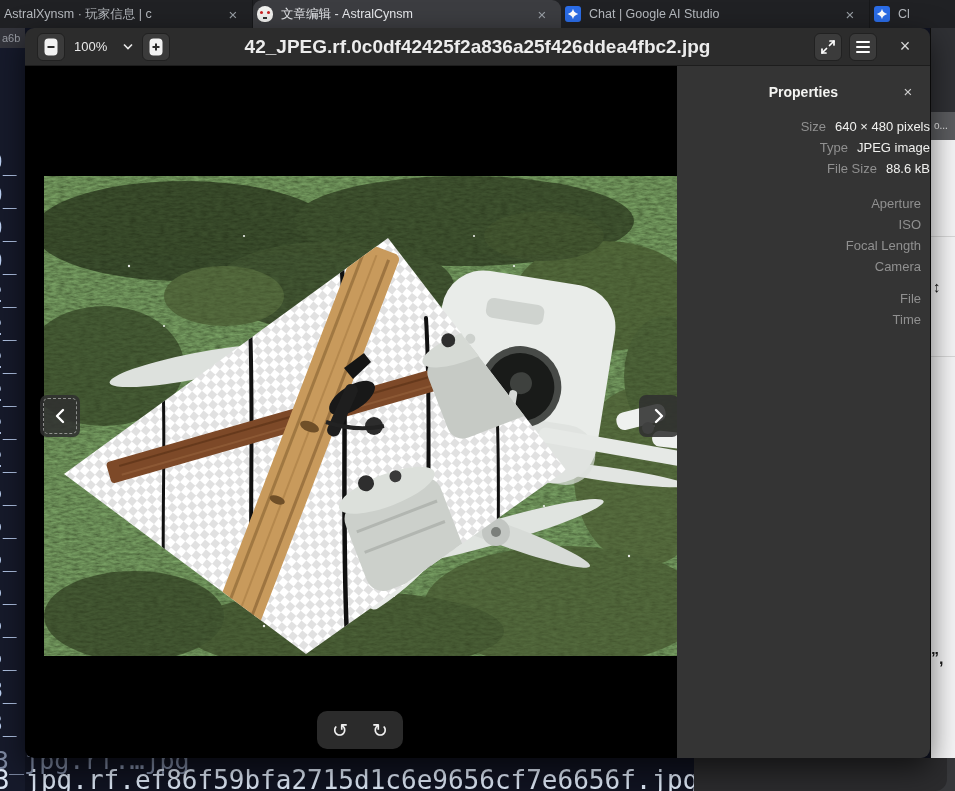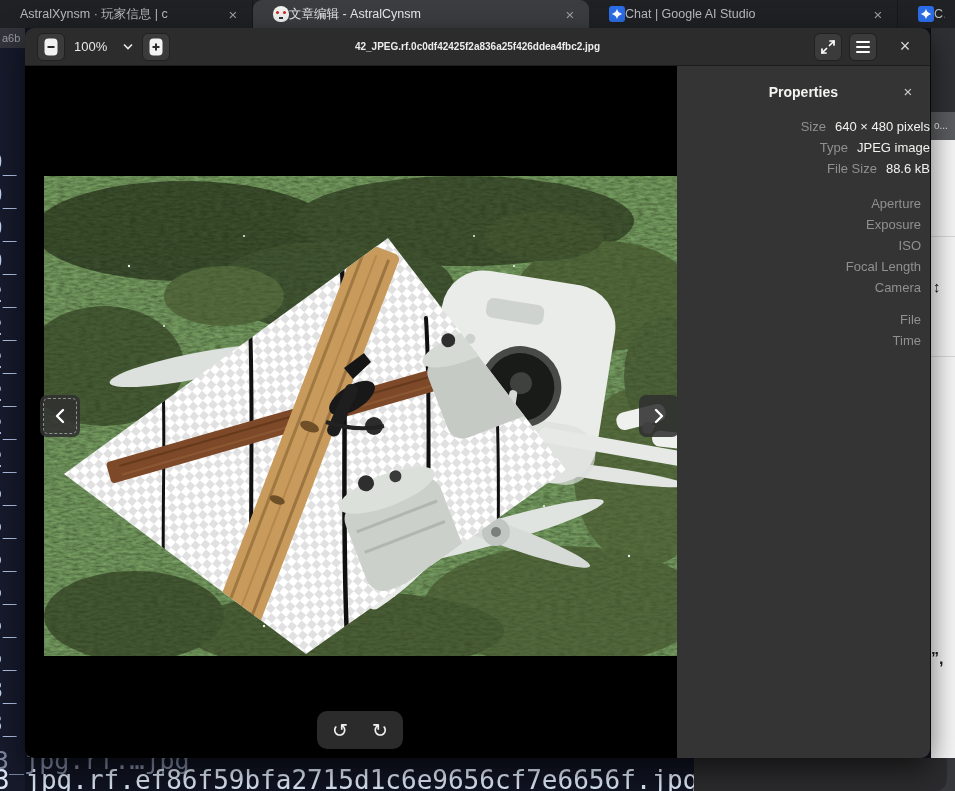--- a/index.html
+++ b/index.html
@@ -3,30 +3,30 @@
 <meta charset="utf-8">
 <style>
   * { margin:0; padding:0; box-sizing:border-box; }
   html,body { width:955px; height:791px; overflow:hidden; background:#101321;
     font-family:"Liberation Sans","DejaVu Sans",sans-serif; }
   .abs { position:absolute; }
 
   
   .tabbar { left:0; top:0; width:955px; height:28px; background:#202124;
     display:flex; align-items:stretch; z-index:3; }
-  .tab { display:flex; align-items:center; padding:0 10px 0 20px;
+  .tab { display:flex; align-items:center; gap:8px; padding:0 10px 0 4px;
     color:#b7bbc0; font-size:12.5px; white-space:nowrap; overflow:hidden;
     border-right:1px solid #17181a; }
   .tab .t-title { overflow:hidden; text-overflow:ellipsis; flex:1; }
   .tab .t-close { color:#9aa0a6; font-size:15px; width:18px; text-align:center;
     flex:0 0 auto; }
   .tab.active { background:#3c3d41; color:#e8eaed; border-radius:9px 9px 0 0;
     border-right:none; }
   .tab1 { width:253px; }
-  .tab2 { width:336px; }
+  .tab2 { width:308px; }
   .tab3 { width:309px; }
   .tab4 { flex:1; border-right:none; }
   .fav { width:16px; height:16px; flex:0 0 auto; border-radius:3px;
     position:relative; }
   .fav.skull { background:#f2f2f0; border-radius:50% 50% 45% 45%; }
   .fav.skull::before { content:""; position:absolute; left:3px; top:5px;
     width:3px; height:3px; border-radius:50%; background:#c22;
     box-shadow:7px 0 0 #c22; }
   .fav.skull::after { content:""; position:absolute; left:6px; top:11px;
     width:4px; height:2px; background:#333; }
@@ -71,21 +71,21 @@
     background:#2b2b2d; border-radius:0 0 12px 0; z-index:2; }
 
   
   .viewer { left:25px; top:28px; width:905px; height:730px; z-index:10;
     border-radius:9px; overflow:hidden;
     box-shadow:0 10px 30px rgba(0,0,0,0.6); }
   .headerbar { position:relative; height:38px; background:#2c2c2c;
     border-bottom:1px solid #1d1d1d; display:flex; align-items:center;
     padding:0 12px; }
   .hb-title { position:absolute; left:120px; right:120px; text-align:center;
-    color:#ececec; font-size:10px; font-weight:bold; white-space:nowrap;
+    color:#ececec; font-size:19px; font-weight:bold; white-space:nowrap;
     overflow:hidden; text-overflow:ellipsis; pointer-events:none; }
   .hb-btn { width:28px; height:28px; background:#3b3b3b;
     border:1px solid #212121; border-radius:6px; display:flex;
     align-items:center; justify-content:center; flex:0 0 auto; }
   .zoom-level { display:flex; align-items:center; gap:16px; color:#e8e8e8;
     font-size:13px; padding:0 9px; height:28px; }
   .hb-right { margin-left:auto; display:flex; align-items:center; gap:7px; }
   .hb-close { width:26px; height:28px; display:flex; align-items:center;
     justify-content:center; color:#d9d9d9; font-size:18px; margin-left:8px; }
 
@@ -410,23 +410,20 @@
           <div class="plabel">File Size</div>
           <div class="pvalue">88.6 kB</div>
         </div>
 
         <div class="pgap1"></div>
 
         <div class="prow">
           <div class="plabel">Aperture</div>
         </div>
         <div class="prow">
-          <div class="plabel">Exposure</div>
-        </div>
-        <div class="prow">
           <div class="plabel">ISO</div>
         </div>
         <div class="prow">
           <div class="plabel">Focal Length</div>
         </div>
         <div class="prow">
           <div class="plabel">Camera</div>
         </div>
 
         <div class="pgap2"></div>

